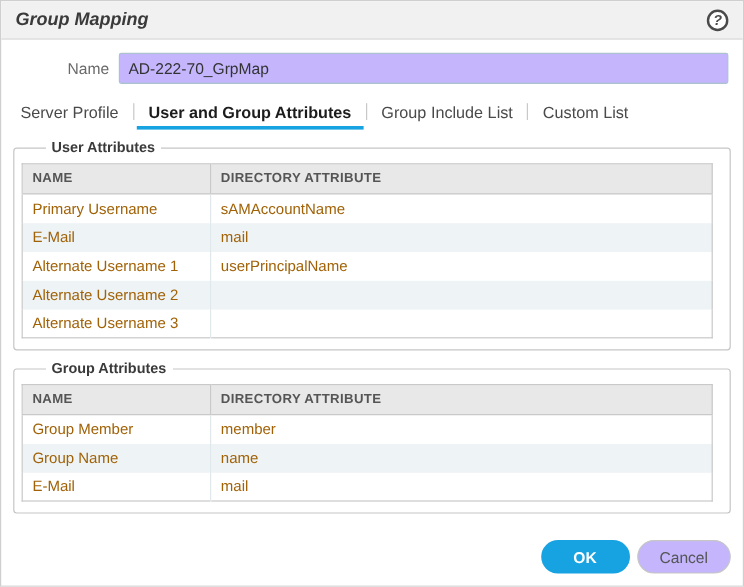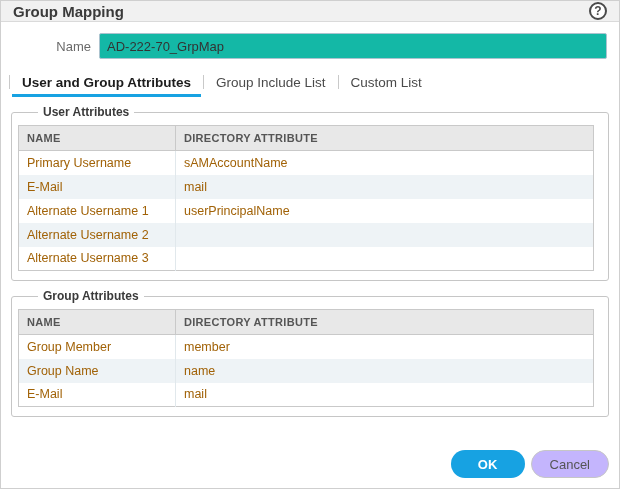--- a/index.html
+++ b/index.html
@@ -9,44 +9,45 @@
   .dialog {
     width: 620px; height: 489px;
     background: #ffffff;
     border: 1px solid #cfcfcf;
     position: relative;
     overflow: hidden;
   }
 
   
   .titlebar {
-    height: 21px;
+    height: 32px;
     background: #f1f1f1;
     border-bottom: 1px solid #dadada;
     display: flex; align-items: center; justify-content: space-between;
     padding: 0 12px;
+    font-style: italic;
   }
   .title { font-size: 15px; font-weight: bold; color: #3a3a3a; }
   .help {
     width: 18px; height: 18px; border-radius: 50%;
     border: 2px solid #4a4a4a; color: #4a4a4a;
     font-size: 12px; font-weight: bold; line-height: 14px;
     display: flex; align-items: center; justify-content: center;
     cursor: pointer; background: #fff;
   }
 
   
   .name-row { display: flex; align-items: center; padding: 11px 12px 4px 12px; }
   .name-label { width: 86px; text-align: right; padding-right: 8px; color: #6a6a6a; font-size: 13px; }
   .name-input {
     flex: 1; height: 26px;
     border: 1px solid #abc3cf; border-radius: 2px;
     padding: 12px 7px; font-size: 13px; color: #333;
     font-family: "Liberation Sans", sans-serif;
-    outline: none; background: #14b8a6;
+    outline: none; background: #c4b5fd;
   }
 
   
   .tabbar { display: flex; align-items: stretch; padding: 4px 6px 0 6px; height: 34px; }
   .tab {
     padding: 8px 10px 6px 10px;
     font-size: 13.5px; color: #4a4a4a;
     cursor: pointer; white-space: nowrap;
     border-bottom: 3px solid transparent;
   }
@@ -111,20 +112,21 @@
     <span class="title">Group Mapping</span>
     <span class="help">?</span>
   </div>
 
   <div class="name-row">
     <label class="name-label">Name</label>
     <input class="name-input" type="text" value="AD-222-70_GrpMap" style="">
   </div>
 
   <div class="tabbar">
+    <div class="tab">Server Profile</div>
     <div class="tab-sep"></div>
     <div class="tab active">User and Group Attributes</div>
     <div class="tab-sep"></div>
     <div class="tab">Group Include List</div>
     <div class="tab-sep"></div>
     <div class="tab">Custom List</div>
   </div>
 
   <fieldset>
     <legend>User Attributes</legend>

